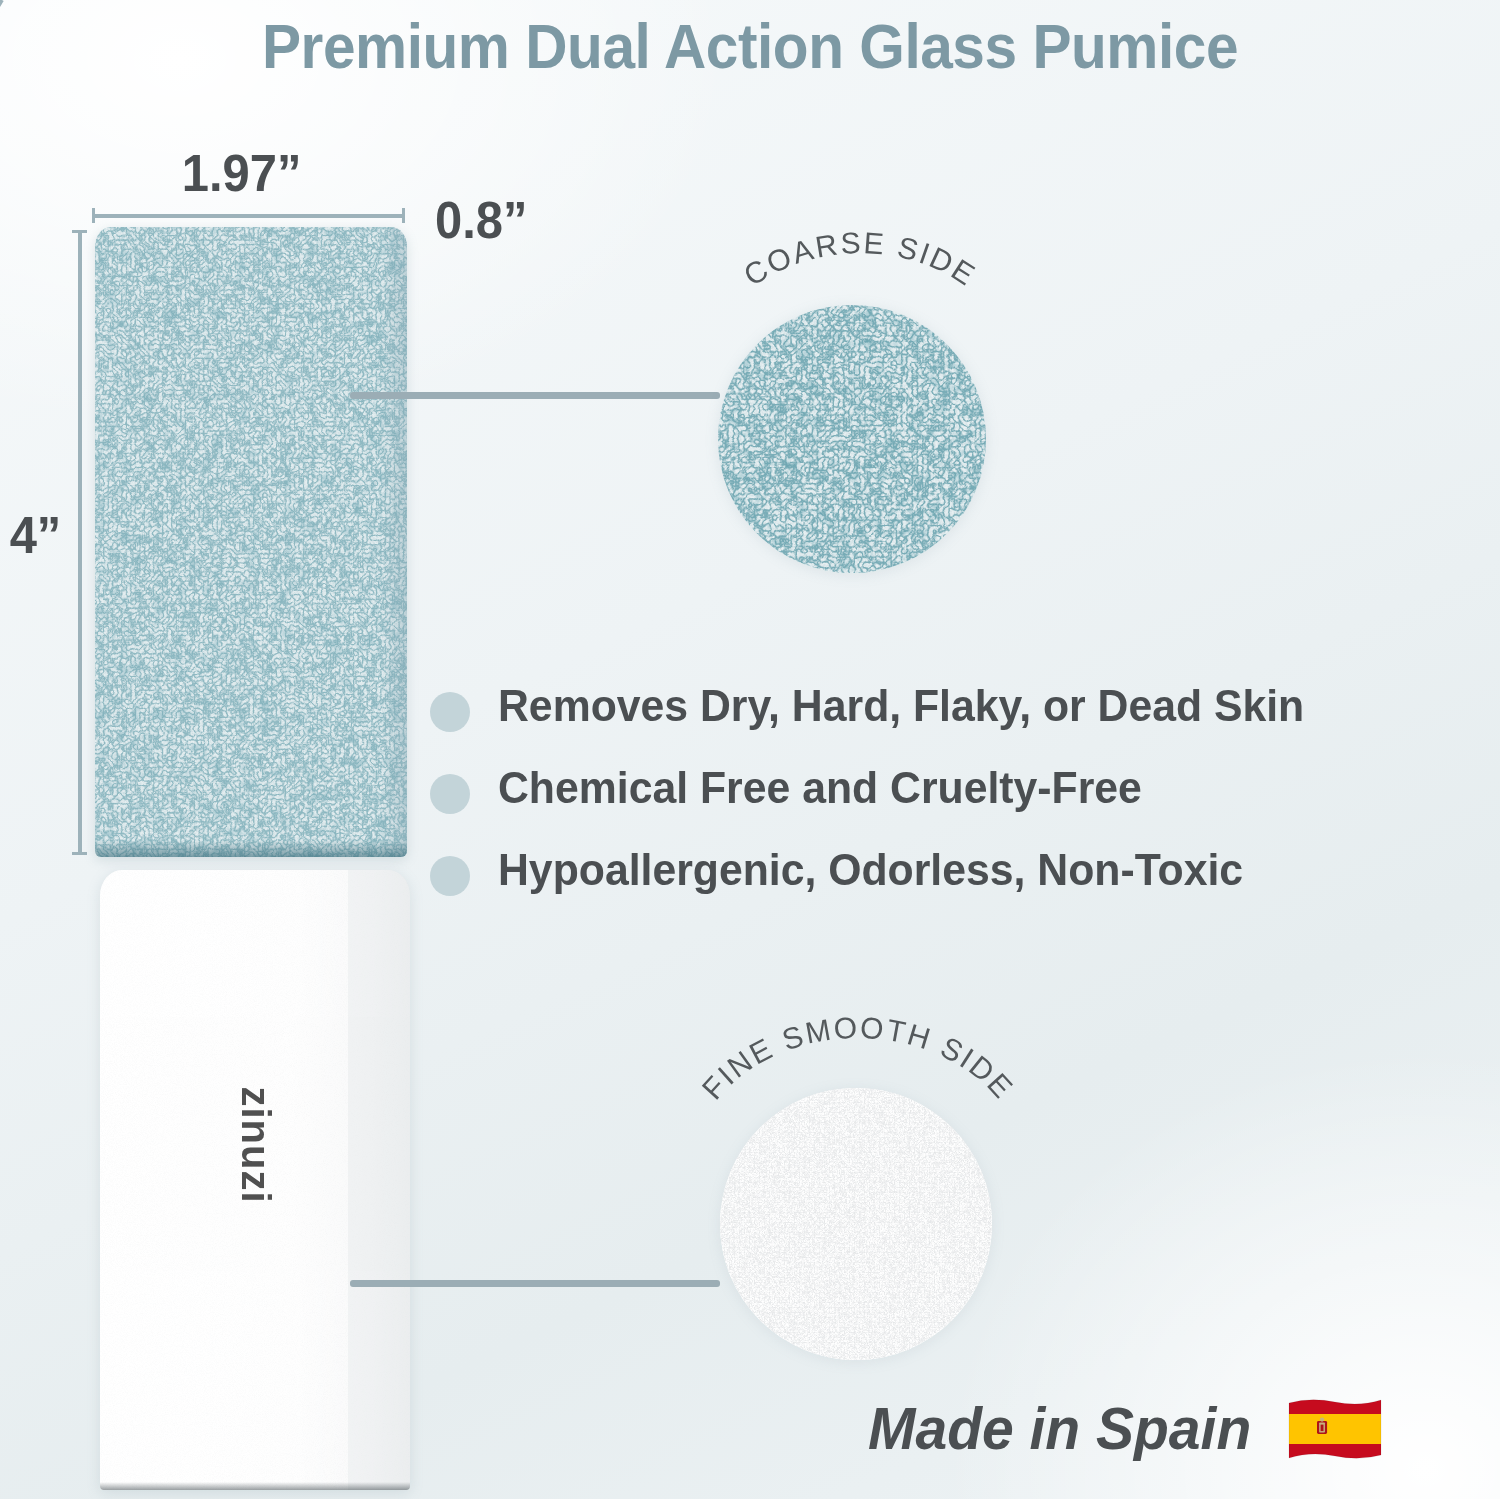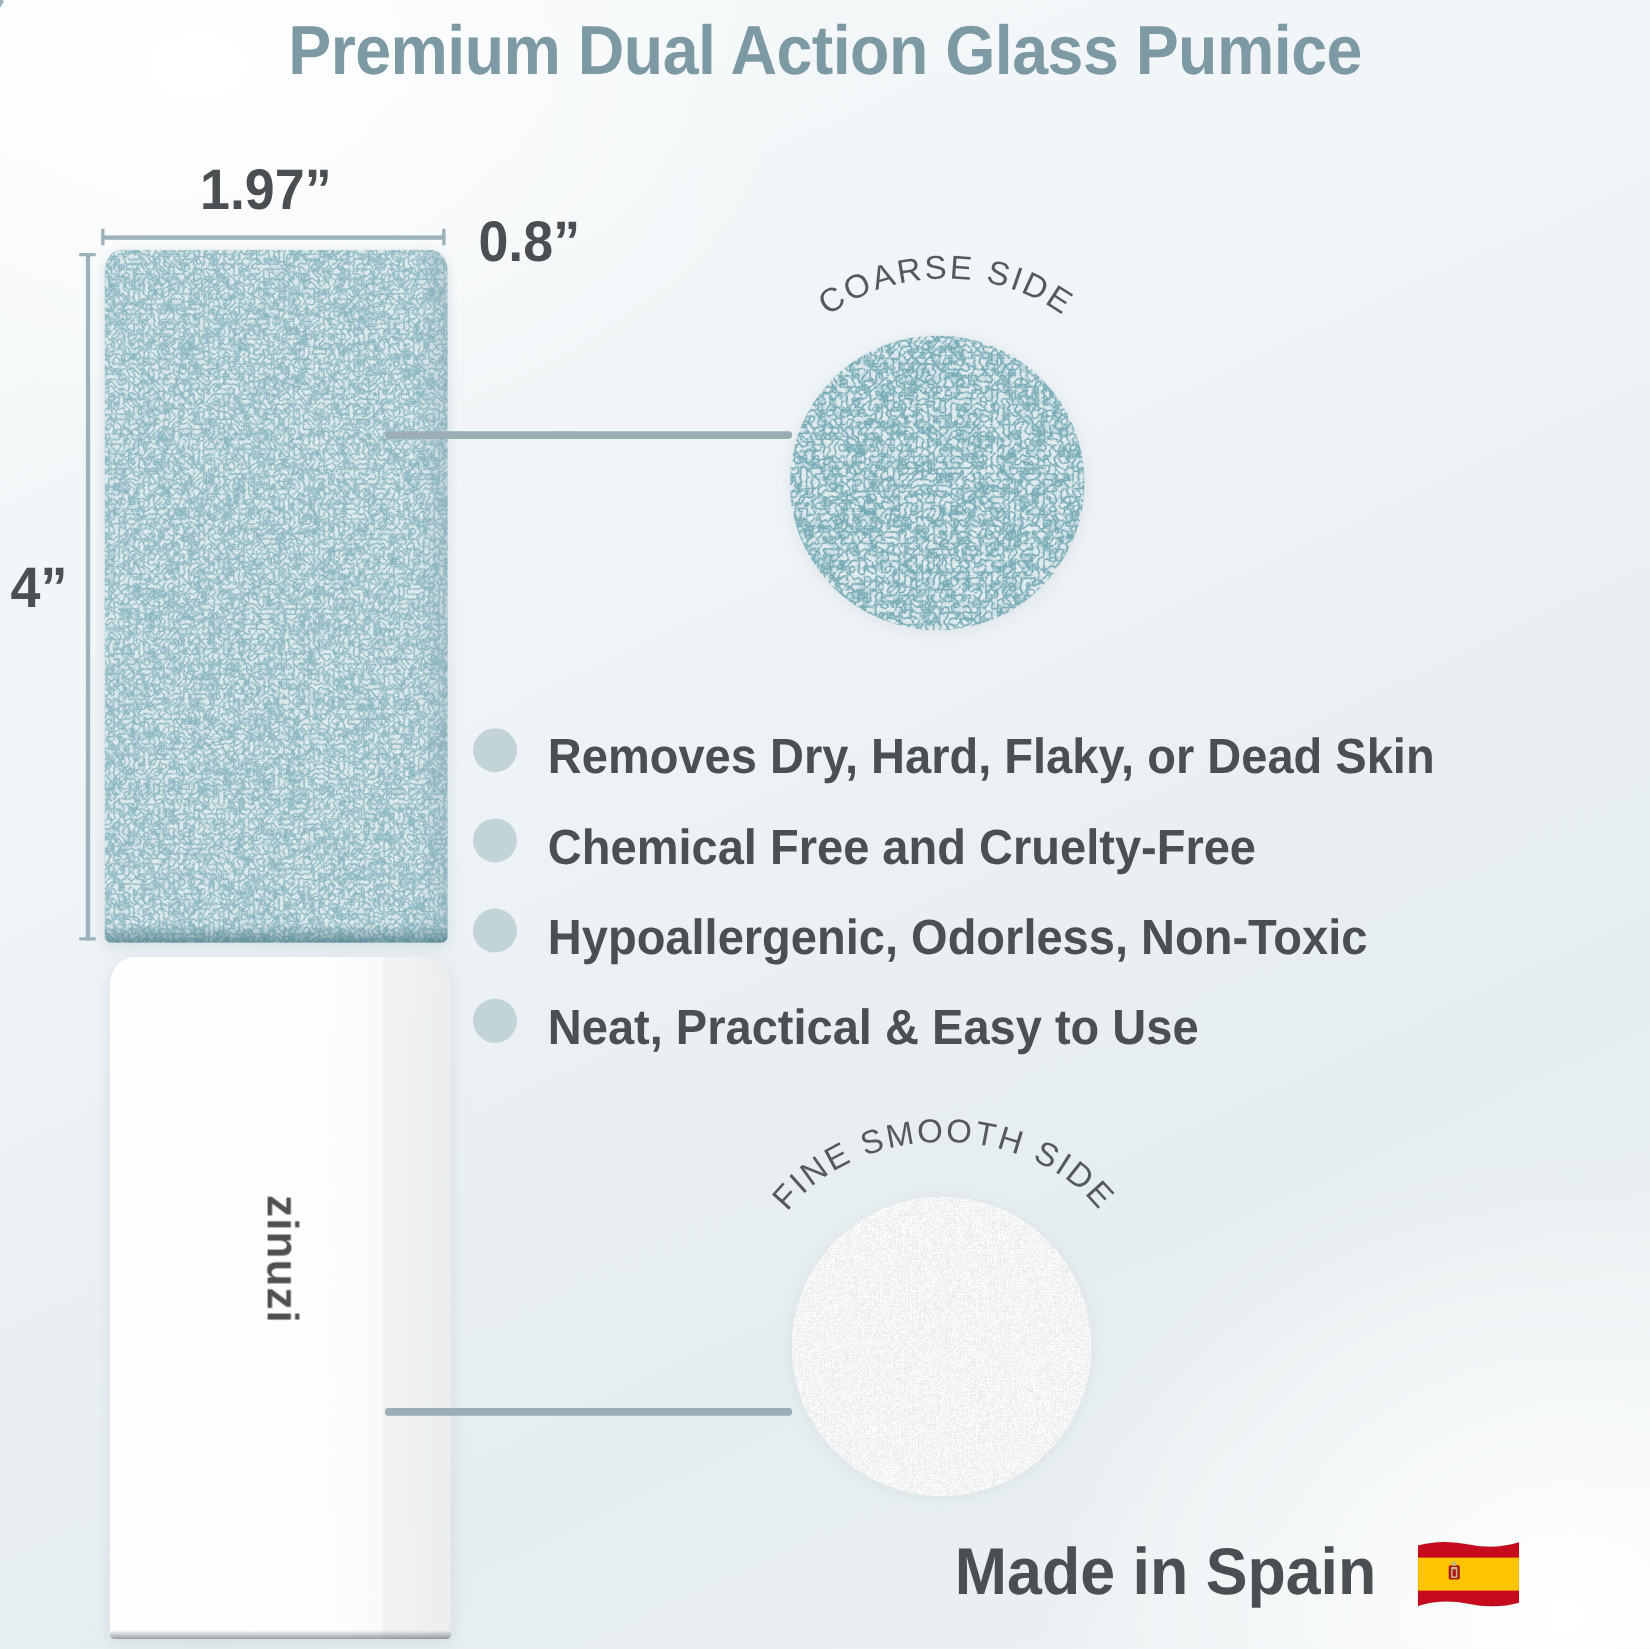--- a/index.html
+++ b/index.html
@@ -126,39 +126,39 @@
   
   .leader{position:absolute;height:7px;background:#9badb5;border-radius:3px;}
   #leader-coarse{left:350px;top:392px;width:370px;}
   #leader-fine{left:350px;top:1280px;width:370px;}
 
   
   #features{
     position:absolute;left:430px;top:662px;width:900px;
   }
   .feature-row{
-    display:flex;align-items:flex-start;height:70px;margin-bottom:12px;
+    display:flex;align-items:flex-end;height:70px;margin-bottom:12px;
   }
   .bullet-dot{
     width:40px;height:40px;border-radius:50%;
     background:#c3d4d9;flex:0 0 40px;
   }
   .feature-text{
     margin-left:28px;
     font-size:45px;font-weight:bold;
     color:#4b4f52;
     white-space:nowrap;
     transform:scaleX(0.95);
     transform-origin:left center;
   }
 
   
   #made-in{
     position:absolute;left:868px;top:1394px;
-    display:flex;align-items:flex-end;
+    display:flex;align-items:center;font-style:italic;
   }
   #made-in-text{
     font-size:60px;font-weight:bold;color:#4b4f52;
     white-space:nowrap;transform:scaleX(0.95);transform-origin:left center;
   }
   #spain-flag{
     margin-left:16px;width:96px;height:64px;
   }
 </style>
 </head>
@@ -286,24 +286,20 @@
       <span class="feature-text">Removes Dry, Hard, Flaky, or Dead Skin</span>
     </div>
     <div class="feature-row">
       <span class="bullet-dot"></span>
       <span class="feature-text">Chemical Free  and Cruelty-Free</span>
     </div>
     <div class="feature-row">
       <span class="bullet-dot"></span>
       <span class="feature-text">Hypoallergenic, Odorless, Non-Toxic</span>
     </div>
-    <div class="feature-row">
-      <span class="bullet-dot"></span>
-      <span class="feature-text">Neat, Practical &amp; Easy to Use</span>
-    </div>
   </div>
 
   <div id="made-in">
     <span id="made-in-text">Made in Spain</span>
     <svg id="spain-flag" viewBox="0 0 96 64">
       <defs>
         <clipPath id="wave">
           <path d="M2,6 Q24,0 48,5 T94,3 L94,58 Q72,64 48,59 T2,61 Z"></path>
         </clipPath>
       </defs>

